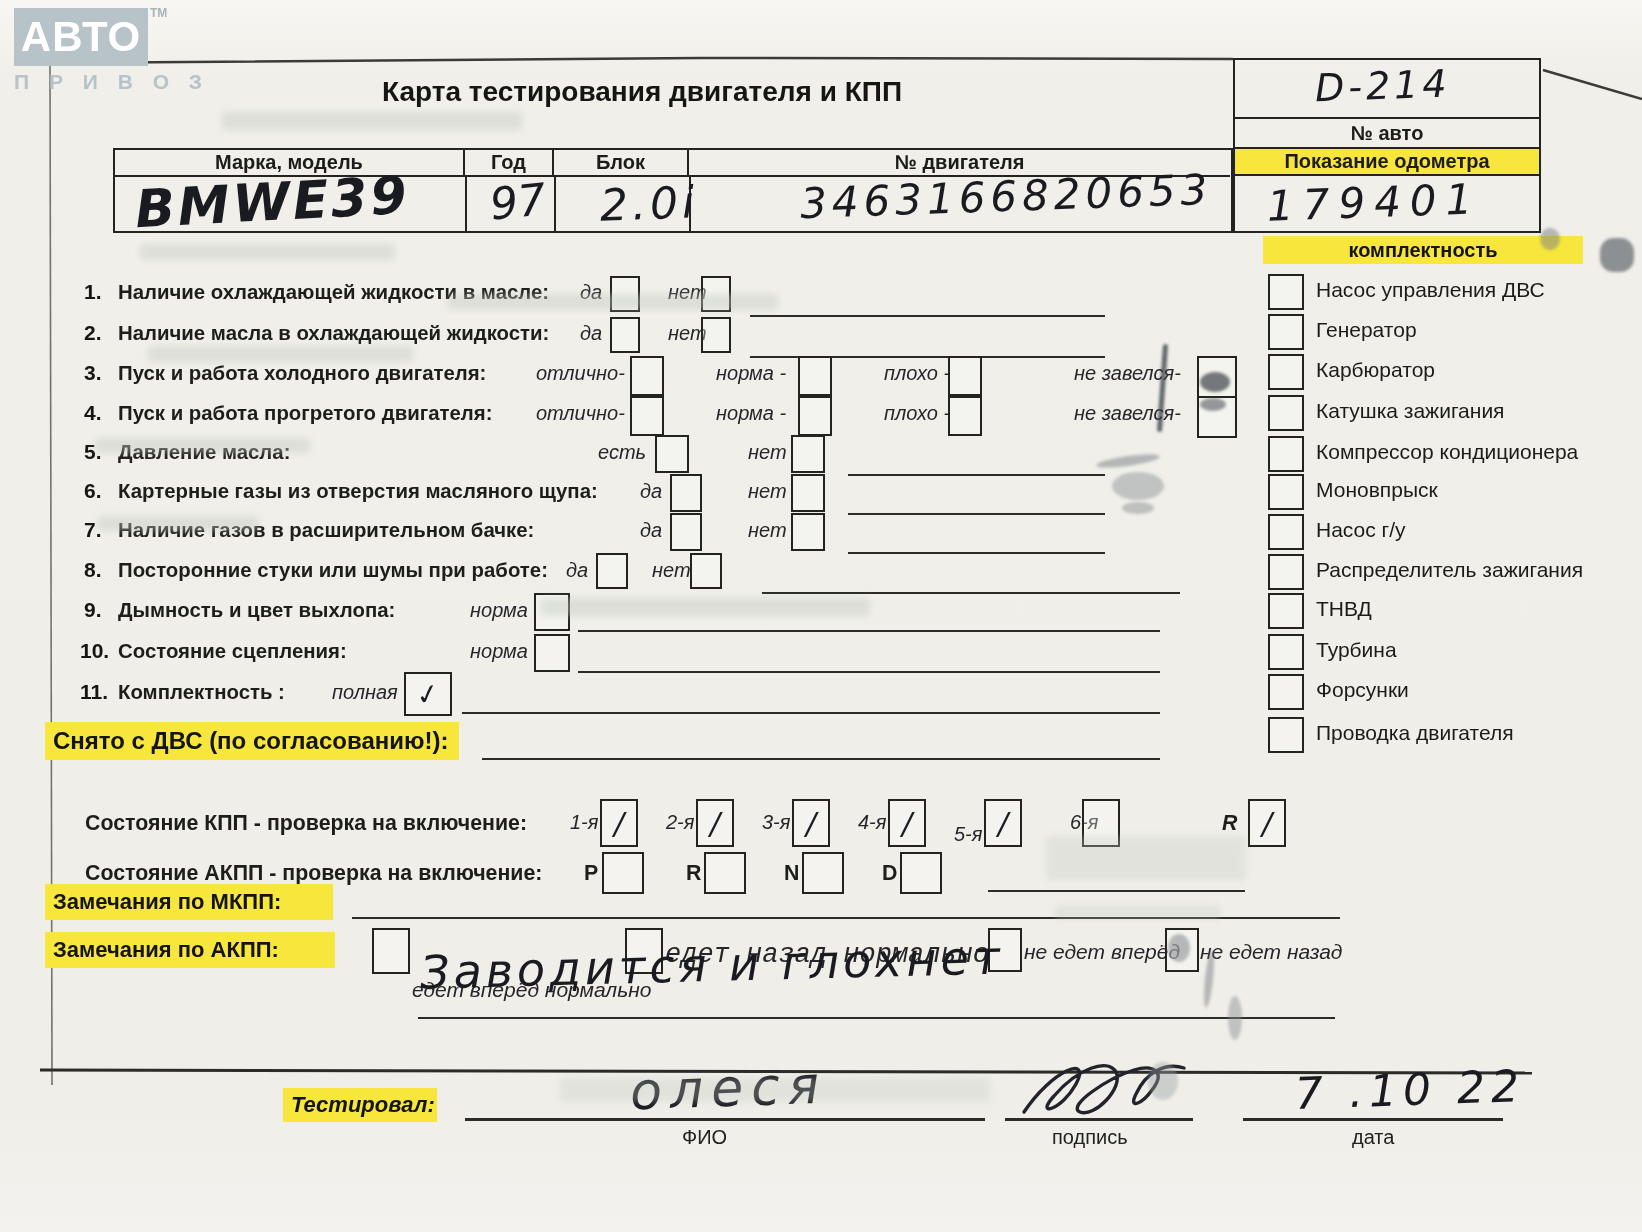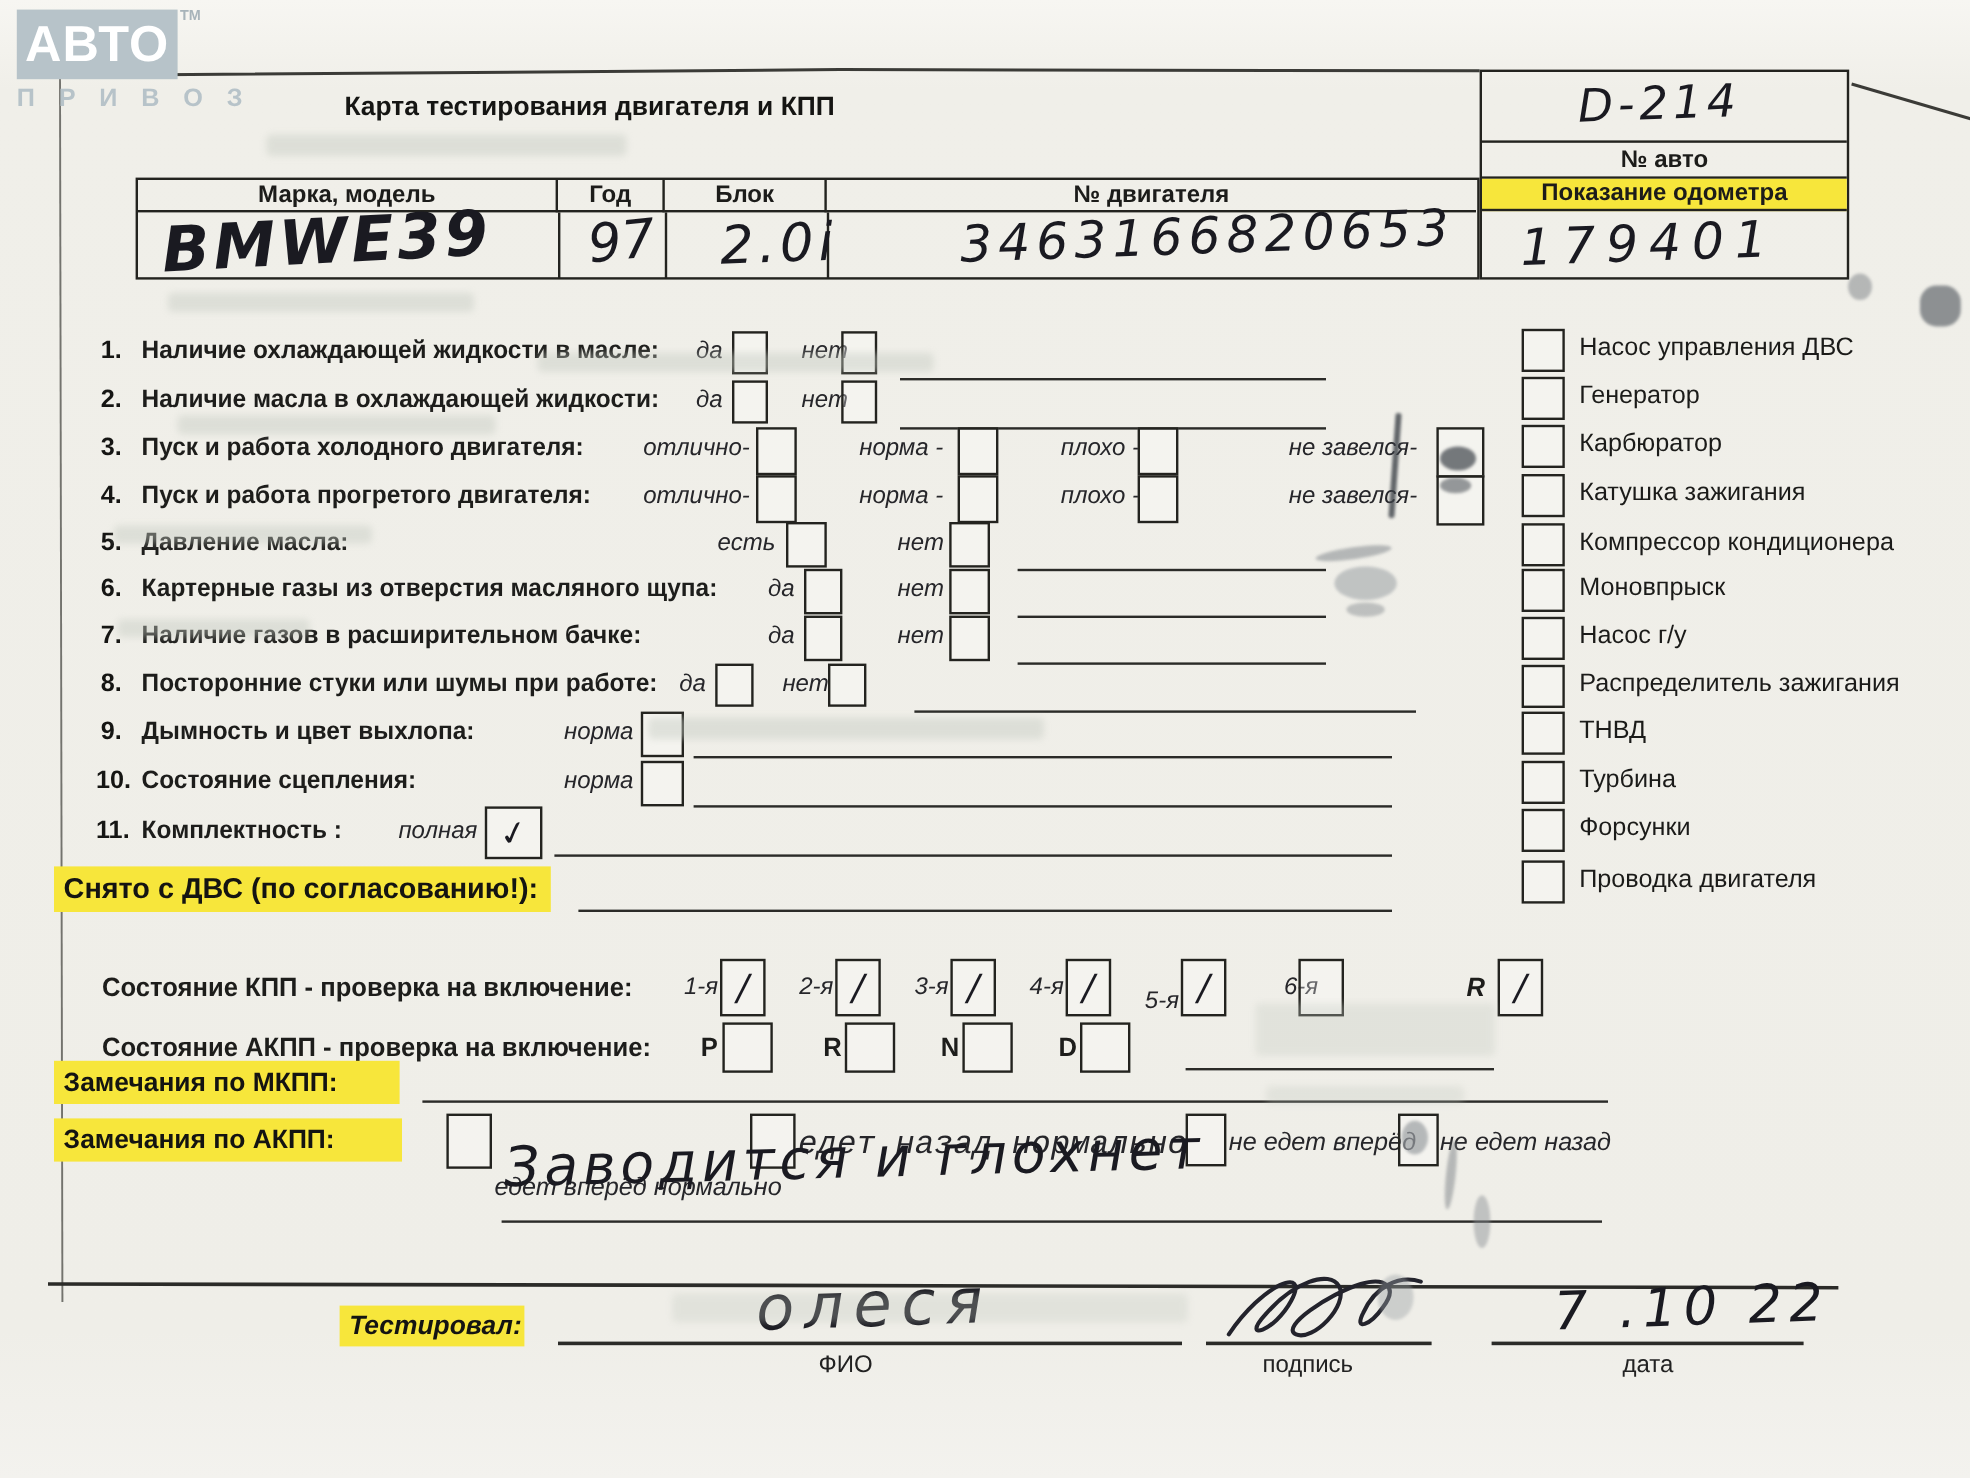--- a/index.html
+++ b/index.html
@@ -31,21 +31,21 @@
     <polyline points="1543,70 1642,99" stroke="#3b3b37" stroke-width="2.5" fill="none"></polyline>
     <line x1="50" y1="63" x2="52" y2="1085" stroke="#4a4a45" stroke-width="1.6" opacity="0.75"></line>
   </svg>
 
   <div class="abs" style="left:14px;top:8px;width:134px;height:58px;background:#b7c3c9;display:flex;align-items:center;justify-content:center;">
     <span style="color:#ffffff;font-weight:700;font-size:42px;letter-spacing:1px;font-family:'Liberation Sans',sans-serif;">АВТО</span>
   </div>
   <div class="abs" style="left:150px;top:6px;font-size:12px;color:#a8b4ba;font-weight:700;">ТМ</div>
   <div class="abs" style="left:14px;top:70px;font-size:21px;font-weight:700;color:#b7c3c9;letter-spacing:7px;">П Р И В О З</div>
 
-  <div class="abs" style="left:287px;top:76px;width:710px;font-weight:700;font-size:22px;color:#151513;">Карта тестирования двигателя  и КПП</div>
+  <div class="abs" style="left:287px;top:76px;width:710px;text-align:center;font-weight:700;font-size:28px;color:#151513;">Карта тестирования двигателя  и КПП</div>
 
   <div class="abs" style="left:1233px;top:58px;width:308px;height:175px;border:2.5px solid #23231f;box-sizing:border-box;">
     <div style="position:relative;height:57px;border-bottom:2.5px solid #23231f;">
       <span class="hw" style="left:80px;top:4px;font-size:38px;letter-spacing:4px;transform:rotate(-2deg);">D-214</span>
     </div>
     <div class="thead" style="position:relative;width:100%;height:30px;border-bottom:2.5px solid #23231f;">№ авто</div>
     <div class="thead hl" style="position:relative;width:100%;height:27px;border-bottom:2.5px solid #23231f;">Показание одометра</div>
     <div style="position:relative;height:55px;">
       <span class="hw" style="left:32px;top:2px;font-size:42px;letter-spacing:9px;transform:rotate(-2deg);">179401</span>
     </div>
@@ -61,20 +61,23 @@
     <div class="abs" style="left:350px;top:27px;width:0;height:55px;border-right:2.5px solid #23231f;"></div>
     <div class="abs" style="left:439px;top:27px;width:0;height:55px;border-right:2.5px solid #23231f;"></div>
     <div class="abs" style="left:574px;top:27px;width:0;height:55px;border-right:2.5px solid #23231f;"></div>
   </div>
 
   <span class="hw" style="left:135px;top:172px;font-size:52px;font-weight:700;letter-spacing:3px;transform:rotate(-3deg);">BMWE39</span>
   <span class="hw" style="left:490px;top:176px;font-size:44px;transform:rotate(-6deg);">97</span>
   <span class="hw" style="left:600px;top:178px;font-size:44px;letter-spacing:4px;transform:rotate(-2deg);">2.0i</span>
   <span class="hw" style="left:800px;top:172px;font-size:42px;letter-spacing:5px;transform:rotate(-2deg);">3463166820653</span>
 
+  <div class="banner hl" style="left:1263px;top:236px;width:320px;height:28px;justify-content:center;font-size:20px;">
+    <span>комплектность</span>
+  </div>
 
   <div class="cb" style="left:1268px;top:274px;width:32px;height:32px;"></div>
     <span class="eq-lbl" style="left:1316px;top:278px;">Насос управления ДВС</span>
   <div class="cb" style="left:1268px;top:314px;width:32px;height:32px;"></div>
     <span class="eq-lbl" style="left:1316px;top:318px;">Генератор</span>
   <div class="cb" style="left:1268px;top:354px;width:32px;height:32px;"></div>
     <span class="eq-lbl" style="left:1316px;top:358px;">Карбюратор</span>
   <div class="cb" style="left:1268px;top:395px;width:32px;height:32px;"></div>
     <span class="eq-lbl" style="left:1316px;top:399px;">Катушка зажигания</span>
   <div class="cb" style="left:1268px;top:436px;width:32px;height:32px;"></div>

